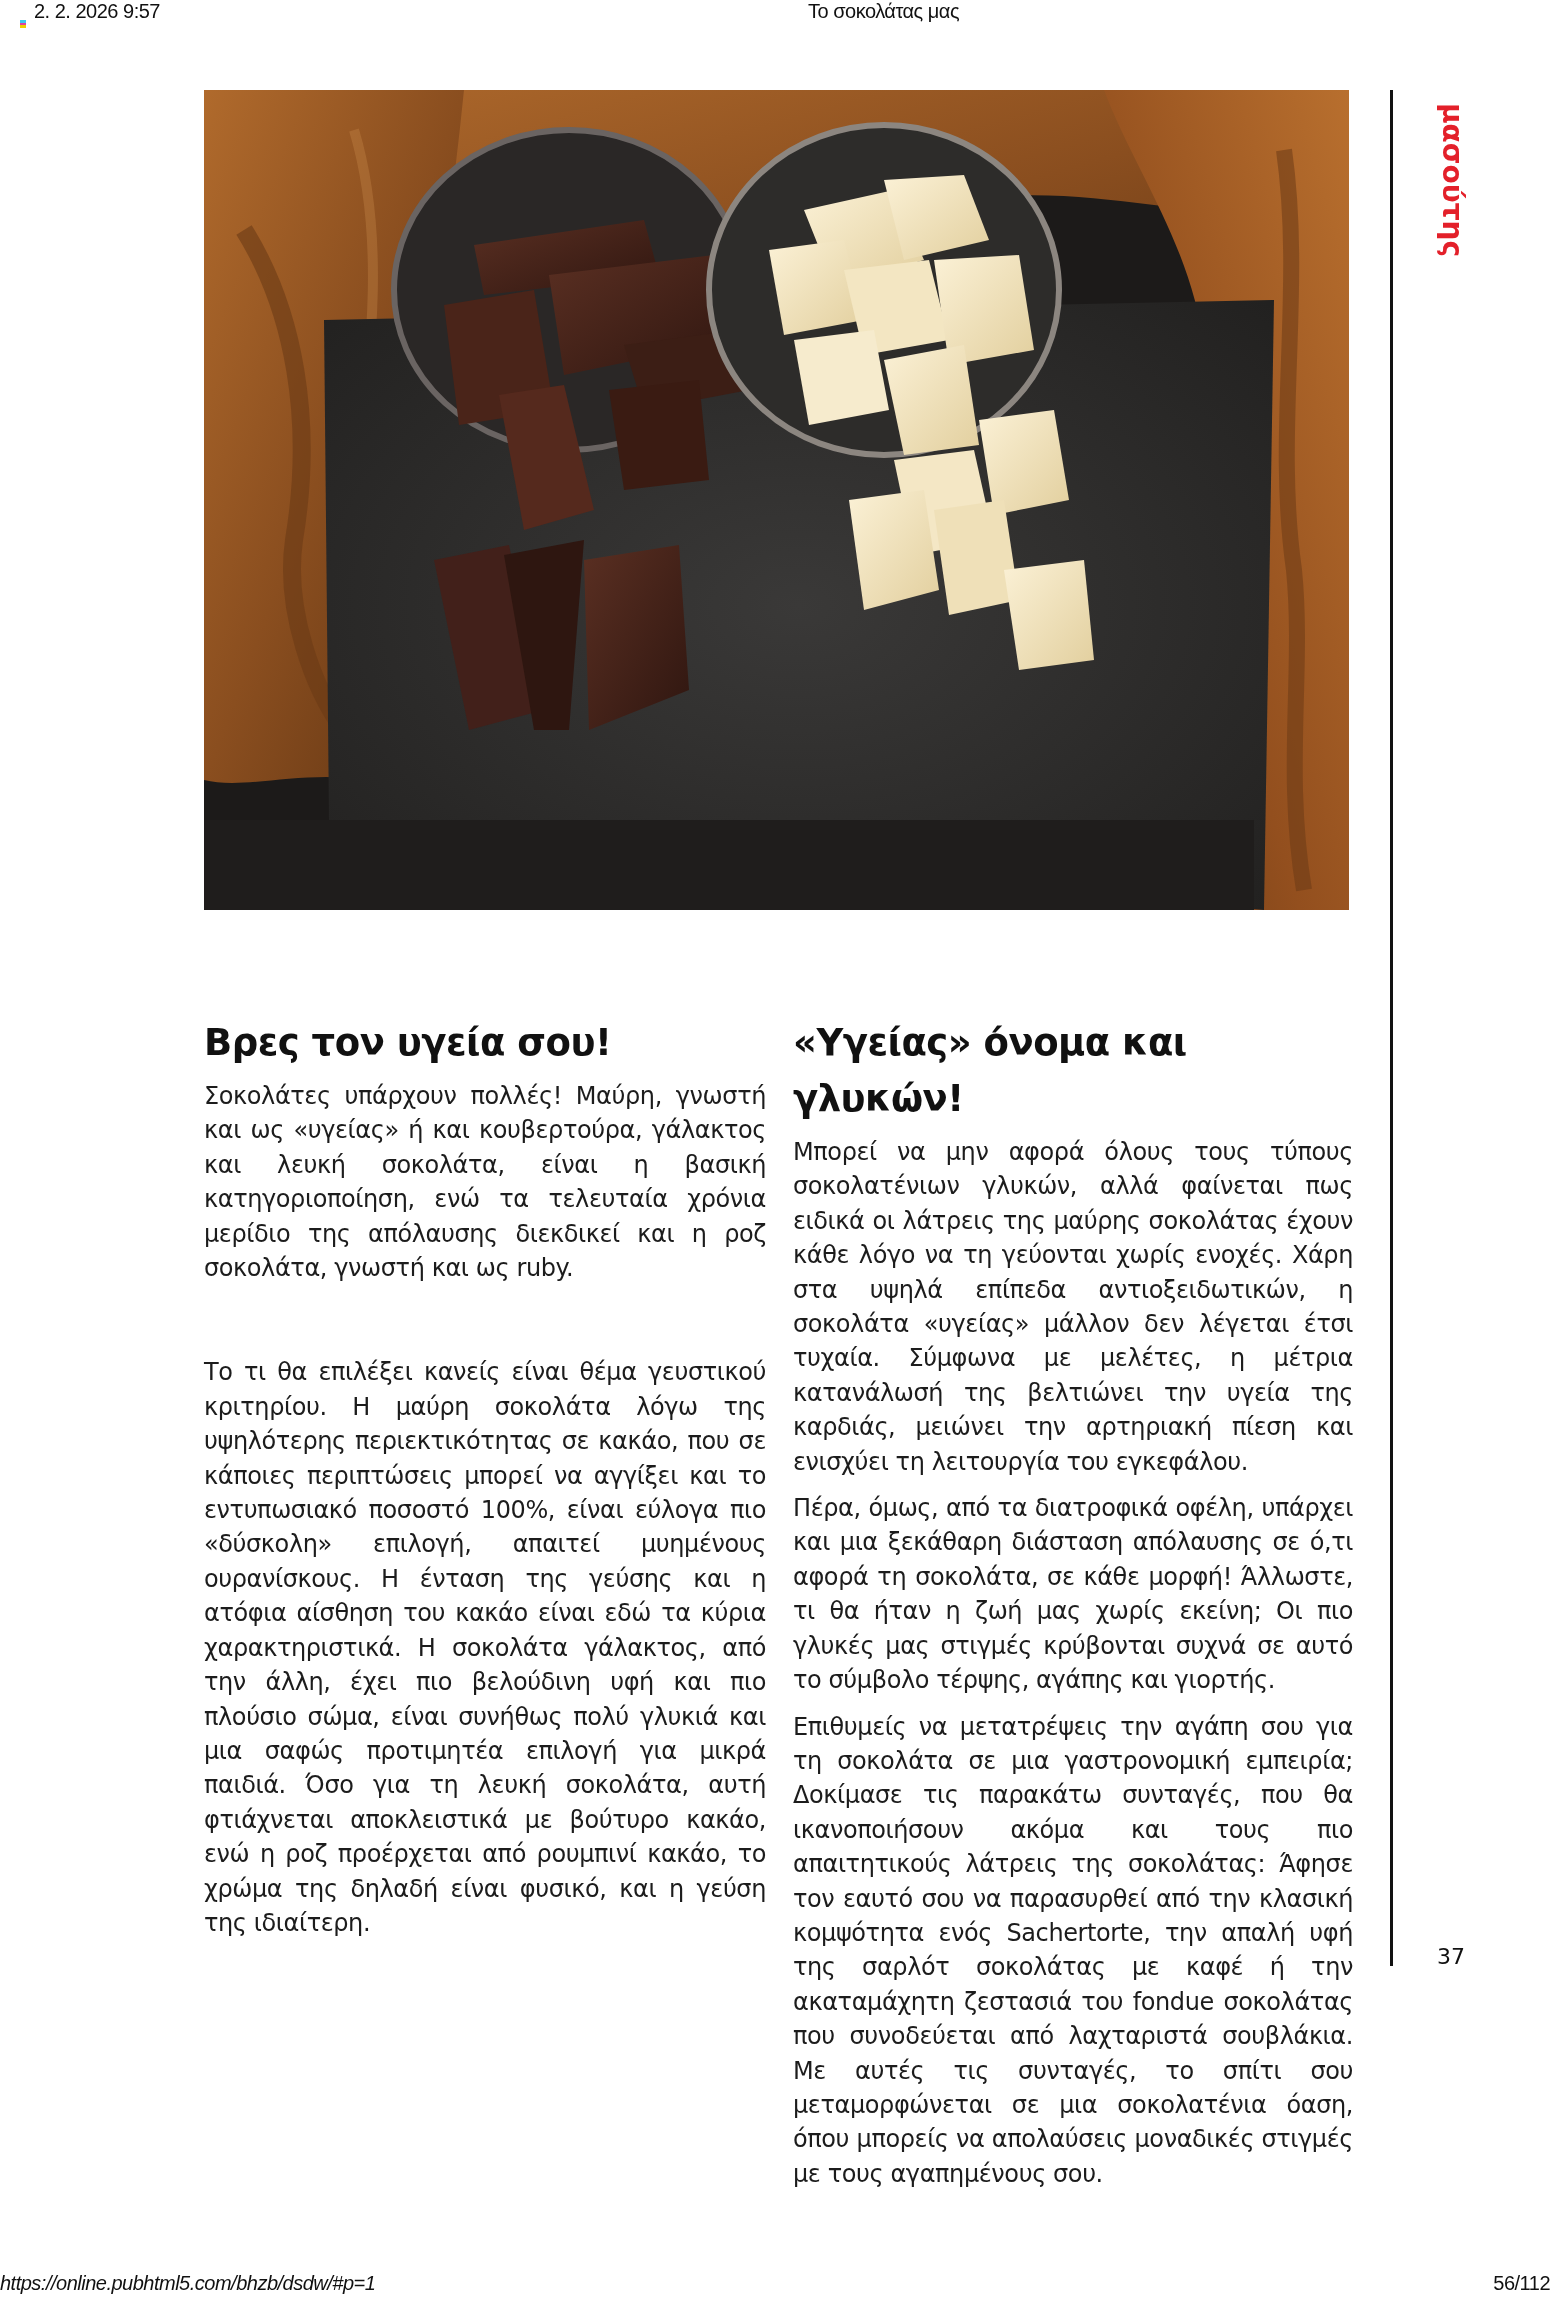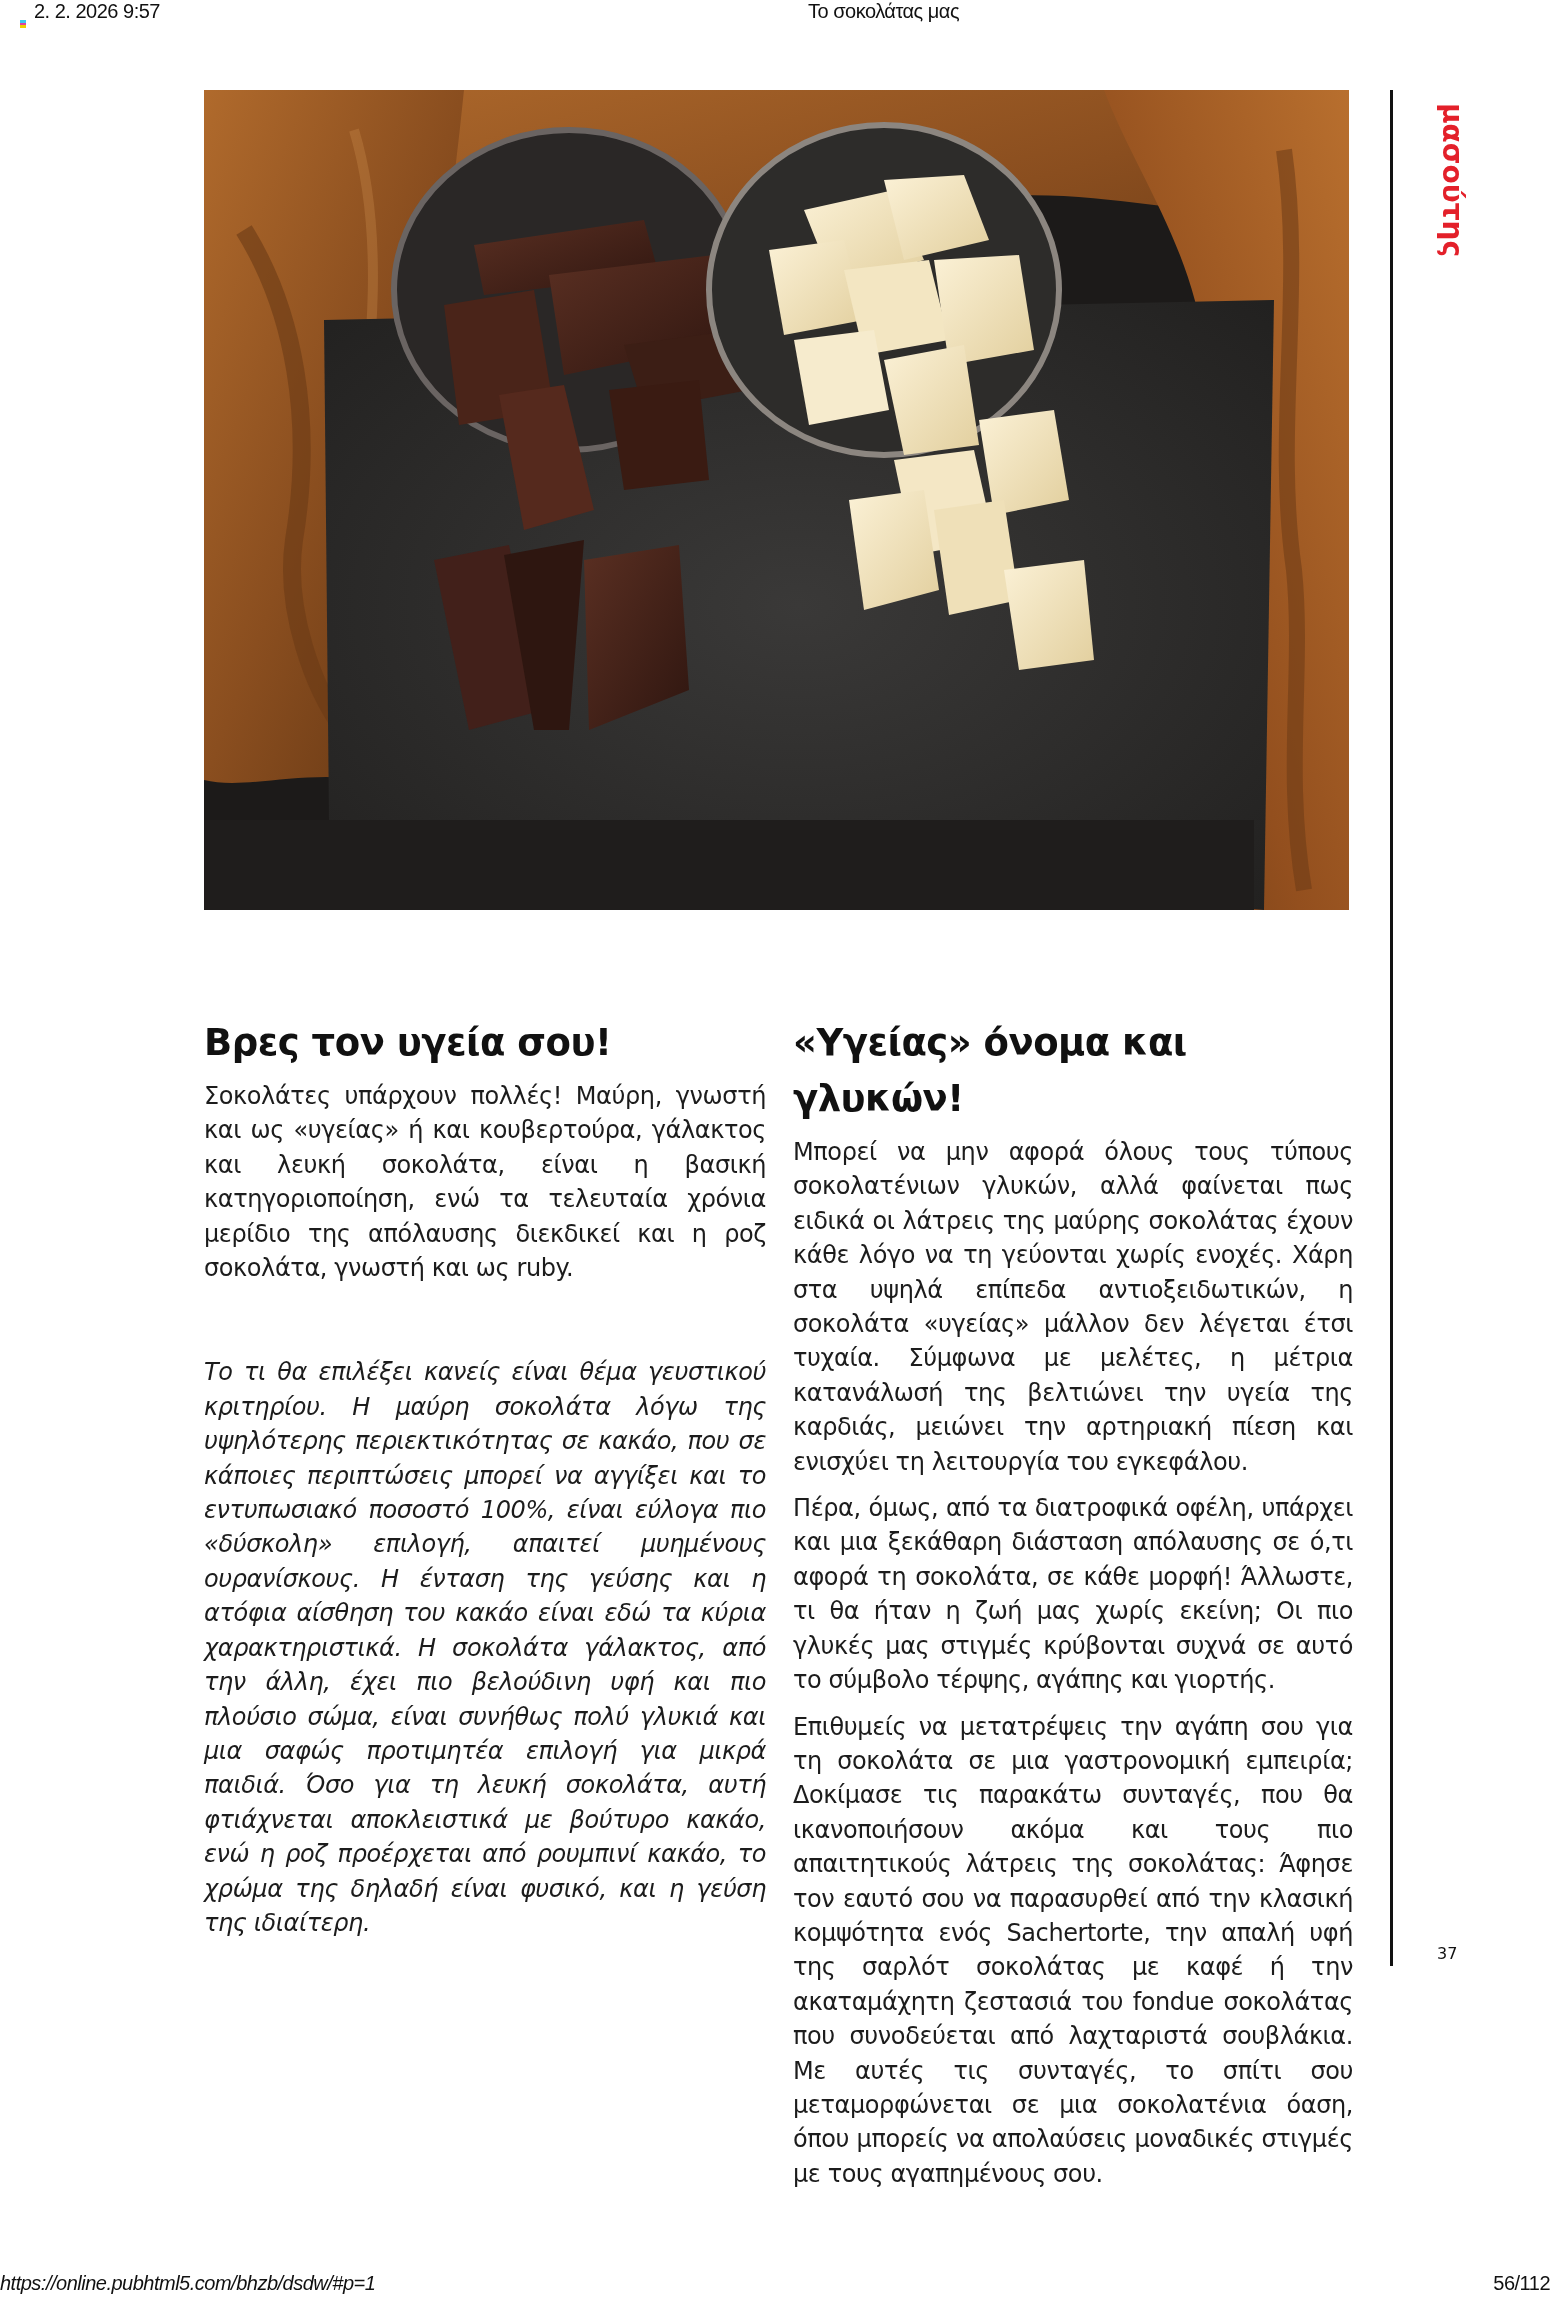--- a/index.html
+++ b/index.html
@@ -38,40 +38,40 @@
   .brand {
     position: absolute; left: 1432px; top: 90px; width: 40px; height: 180px;
   }
   .brand span {
     position: absolute; left: 50%; top: 50%;
     transform: translate(-50%, -50%) rotate(90deg);
     font-family: "DejaVu Sans", sans-serif; font-weight: bold; font-size: 28px;
     color: #e3202a; letter-spacing: 0px; white-space: nowrap;
   }
   .page-number {
-    position: absolute; left: 1437px; top: 1944px; font-size: 16px; color: #111;
+    position: absolute; left: 1437px; top: 1944px; font-size: 22px; color: #111;
     font-family: "DejaVu Sans", sans-serif;
   }
 
   
   .col {
     position: absolute; top: 1015px; width: 562px;
     font-family: "DejaVu Sans", sans-serif;
   }
   .col-left { left: 204px; }
   .col-right { left: 793px; width: 560px; }
   .col h2 {
     margin: 0 0 8px 0; font-size: 37px; font-weight: bold; color: #111;
     letter-spacing: -0.5px; line-height: 56px;
   }
   .col p {
     margin: 0; font-size: 24px; line-height: 34.4px; color: #1c1c1c;
     text-align: justify; letter-spacing: -0.4px;
   }
-  .col-left p.p2 { margin-top: 70px; font-style: italic; }
+  .col-left p.p2 { margin-top: 70px; }
   .col-right p + p { margin-top: 12px; }
 </style>
 </head>
 <body>
 
 <div class="print-header">
   <span class="ph-left">2. 2. 2026 9:57</span>
   <span class="color-swatch"></span>
   <span class="ph-center">Το σοκολάτας μας</span>
 </div>

